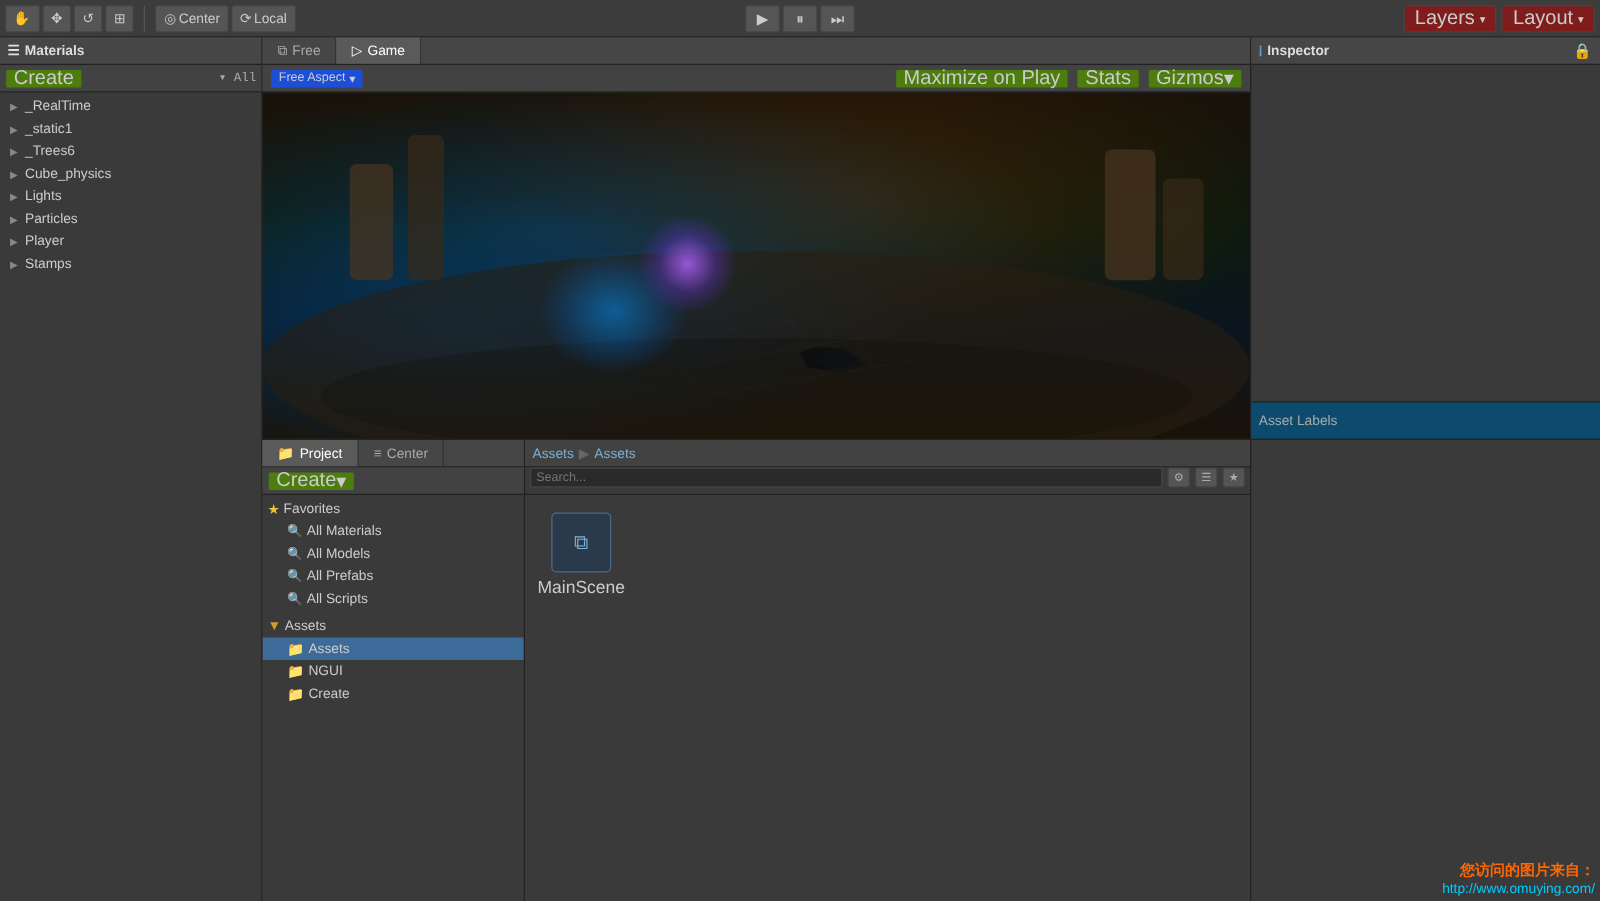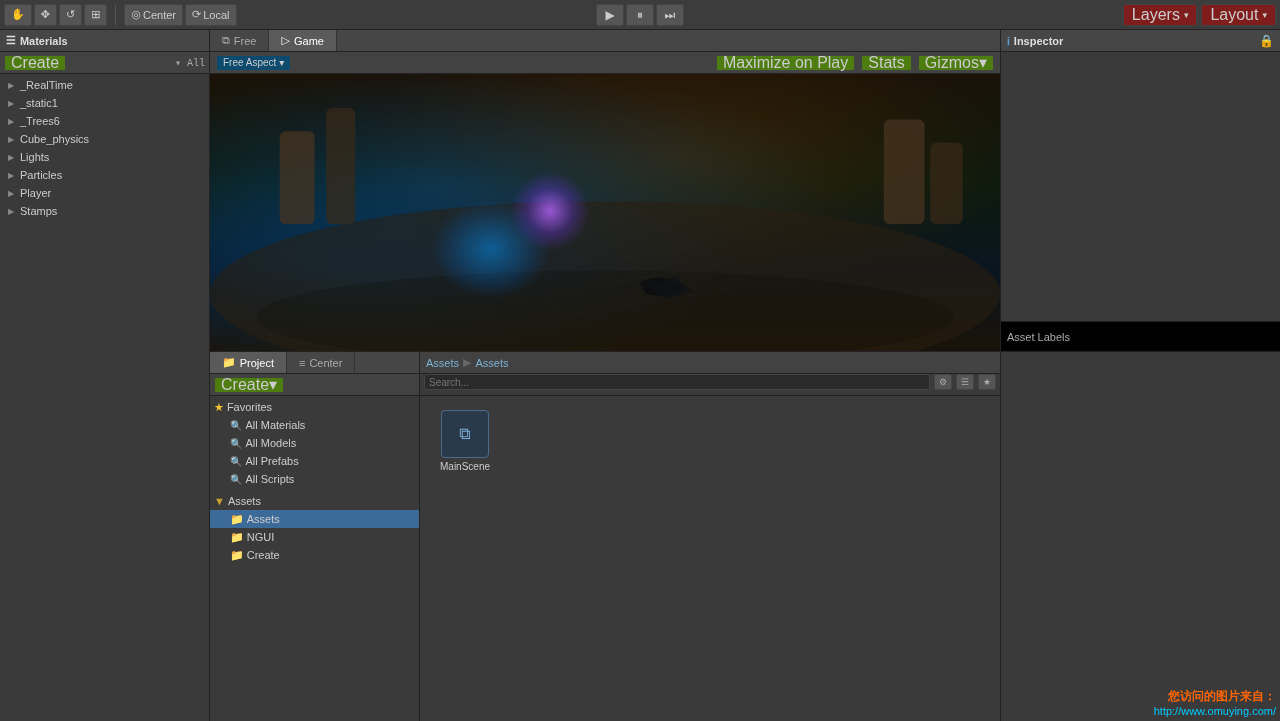--- a/index.html
+++ b/index.html
@@ -202,21 +202,21 @@
       padding: 0 6px;
       gap: 6px;
     }
     .scene-toolbar-right {
       margin-left: auto;
       display: flex;
       align-items: flex-start;
       gap: 6px;
     }
     .aspect-dropdown {
-      background: #0c4a6e;
+      background: #1d4ed8;
       border: 1px solid #444;
       color: #ccc;
       padding: 1px 6px;
       font-size: 10px;
       cursor: pointer;
       border-radius: 2px;
       height: 16px;
       display: flex;
       align-items: center;
       gap: 3px;
@@ -407,21 +407,21 @@
       background: #555;
       border-radius: 4px;
       display: flex;
       align-items: center;
       justify-content: center;
       font-size: 10px;
       color: #aaa;
       margin-bottom: 3px;
     }
     .asset-label {
-      font-size: 10px;
+      font-size: 14px;
       color: #ccc;
       text-align: right;
     }
 
     
     .right-panel {
       width: 280px;
       background: #3a3a3a;
       border-left: 1px solid #222;
       display: flex;
@@ -439,21 +439,21 @@
       font-weight: bold;
       color: #ddd;
       gap: 4px;
     }
     .inspector-content {
       flex: 1;
       padding: 8px;
     }
     .inspector-footer {
       height: 30px;
-      background: #000000;
+      background: #0c4a6e;
       border-top: 1px solid #222;
       display: flex;
       align-items: center;
       padding: 0 6px;
       font-size: 11px;
       color: #aaa;
     }
     .lock-icon-btn {
       margin-left: auto;
       cursor: pointer;

